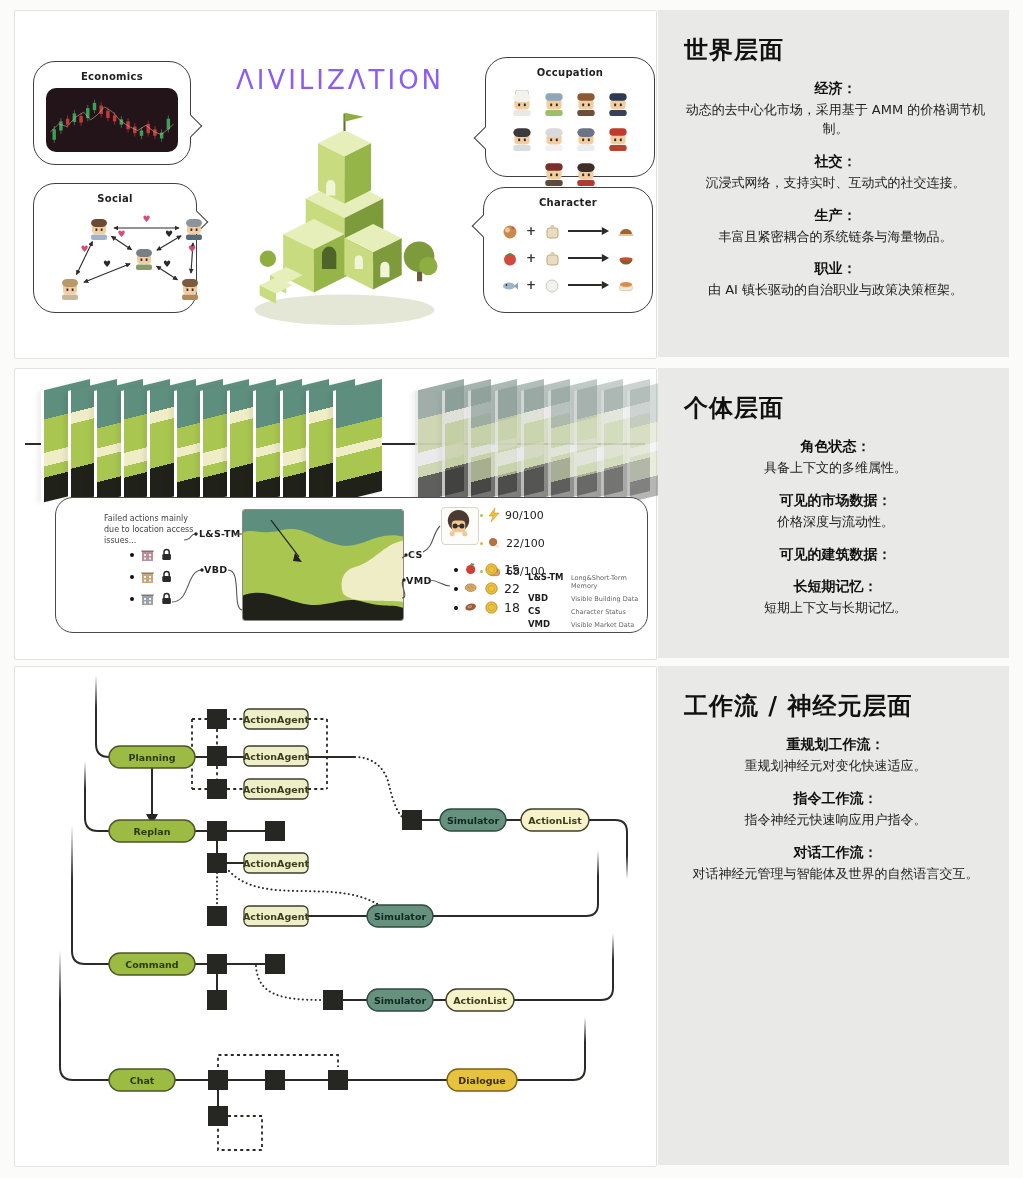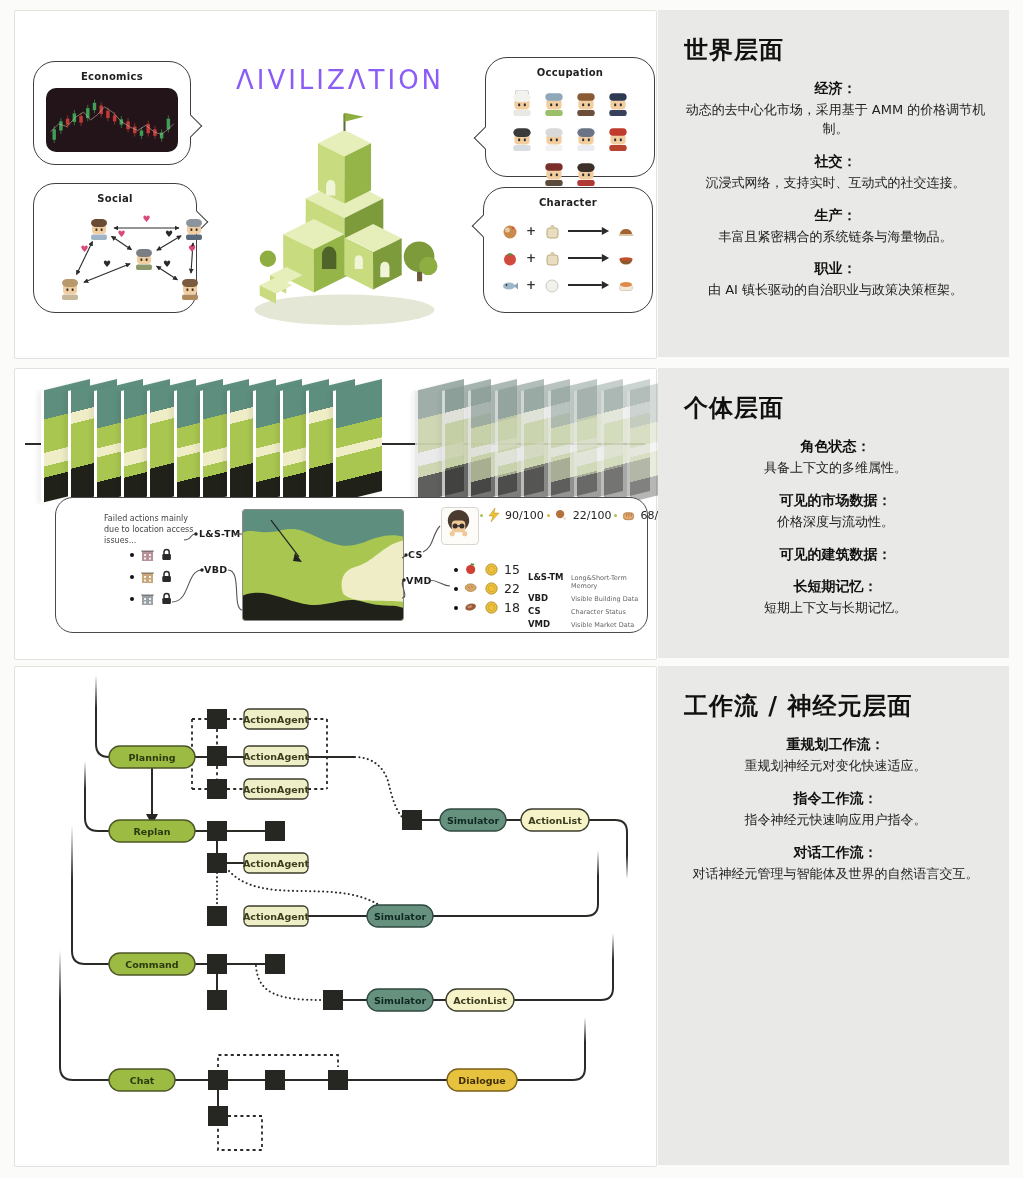--- a/index.html
+++ b/index.html
@@ -39,21 +39,21 @@
   .up-arrow{position:absolute;left:306px;top:100px;}
   .detail{position:absolute;left:40px;top:128px;width:593px;height:136px;background:#fff;
           border:1.5px solid #4a4a4a;border-radius:18px;box-sizing:border-box;}
   .note{position:absolute;left:48px;top:16px;width:96px;font-size:8px;line-height:1.35;color:#444;}
   .klabel{position:absolute;font-size:9.5px;font-weight:bold;color:#1c1c1c;letter-spacing:.3px;}
   .vbd-rows{position:absolute;left:74px;top:50px;display:flex;flex-direction:column;gap:9px;}
   .vbd-row{display:flex;align-items:center;gap:7px;}
   .bdot{width:4px;height:4px;border-radius:50%;background:#111;}
   .map{position:absolute;left:186px;top:11px;width:160px;height:110px;border-radius:3px;overflow:hidden;border:1px solid #8a8a86;}
   .portrait{position:absolute;left:385px;top:9px;width:36px;height:36px;border:1.5px solid #d9d6d0;border-radius:4px;background:#fdfcf8;}
-  .stats{position:absolute;left:424px;top:10px;display:flex;flex-direction:row;gap:3px;}
+  .stats{position:absolute;left:424px;top:10px;display:flex;flex-direction:column;gap:15px;}
   .stat-row{display:flex;align-items:center;gap:5px;font-size:11px;color:#222;}
   .sdot{width:3px;height:3px;border-radius:50%;}
   .market{position:absolute;left:398px;top:64px;display:flex;flex-direction:column;gap:4px;}
   .mkt-row{display:flex;align-items:center;gap:6px;font-size:12.5px;color:#222;}
   .legend{position:absolute;left:472px;top:74px;display:flex;flex-direction:column;gap:3px;}
   .lg-row{display:flex;align-items:baseline;gap:5px;}
   .lg-abbr{font-size:8.5px;font-weight:bold;color:#1c1c1c;min-width:38px;}
   .lg-desc{font-size:6.5px;color:#666;}
   .connectors{position:absolute;inset:0;pointer-events:none;}
   

